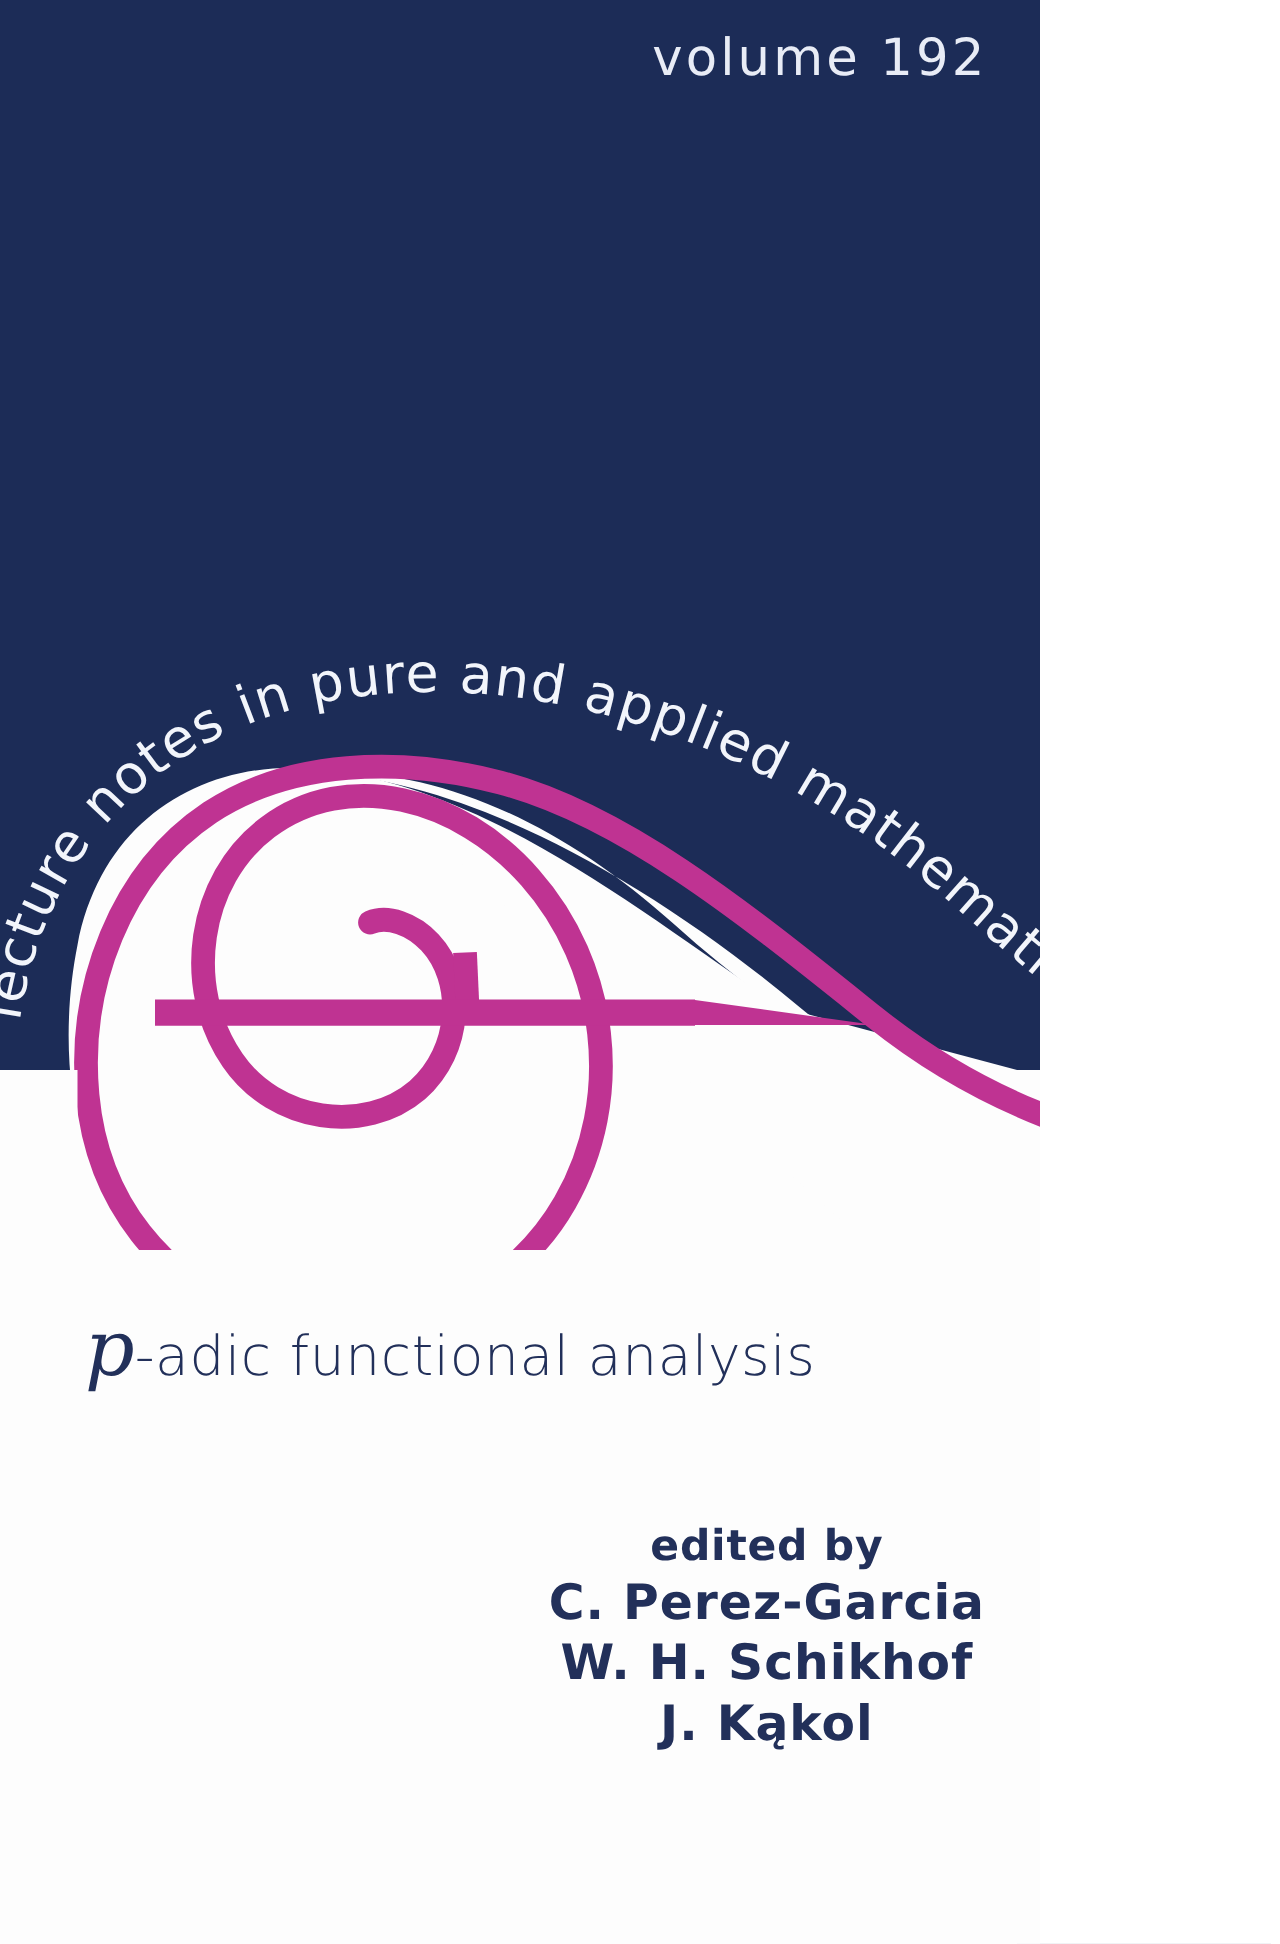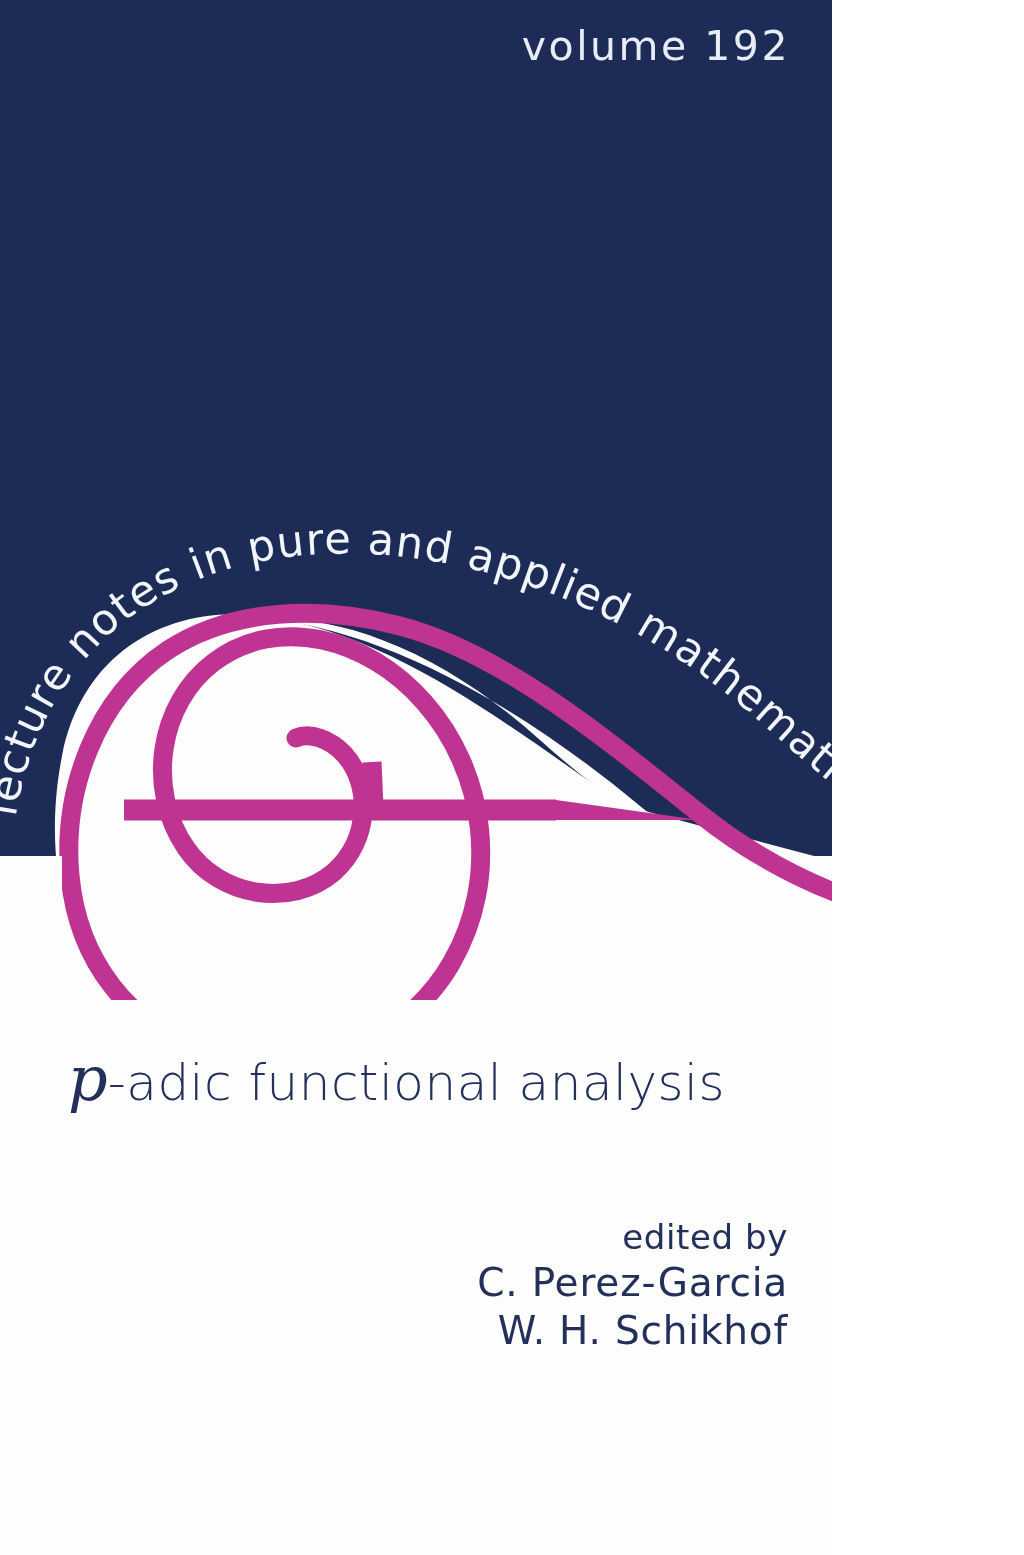--- a/index.html
+++ b/index.html
@@ -60,34 +60,34 @@
   }
   #title-p {
     font-family: "DejaVu Serif", serif;
     font-style: italic;
     font-size: 62px;
     font-weight: 400;
     letter-spacing: 0px;
   }
   #title-rest {
     font-family: "DejaVu Sans", sans-serif;
-    font-size: 50px;
+    font-size: 44px;
     font-weight: 300;
     letter-spacing: 0.5px;
   }
 
   
   #editors-block {
     position: absolute;
     right: 44px;
     top: 1216px;
-    text-align: right;
+    text-align: center;
     color: #22305a;
     font-family: "DejaVu Sans", sans-serif;
-    font-weight: 400;
+    font-weight: 700;
   }
   .editor-lead {
     font-size: 34px;
     letter-spacing: 0.6px;
     line-height: 1.26;
     white-space: nowrap;
   }
   .editor-name {
     font-size: 39px;
     letter-spacing: 0.8px;
@@ -165,15 +165,16 @@
   </svg>
 
   <div id="title-block">
     <span id="title-p">p</span><span id="title-rest">-adic functional analysis</span>
   </div>
 
   <div id="editors-block">
     <div class="editor-lead">edited by</div>
     <div class="editor-name">C. Perez-Garcia</div>
     <div class="editor-name">W. H. Schikhof</div>
+    <div class="editor-name">J. Kąkol</div>
   </div>
 
 </div>
 
 </body></html>

